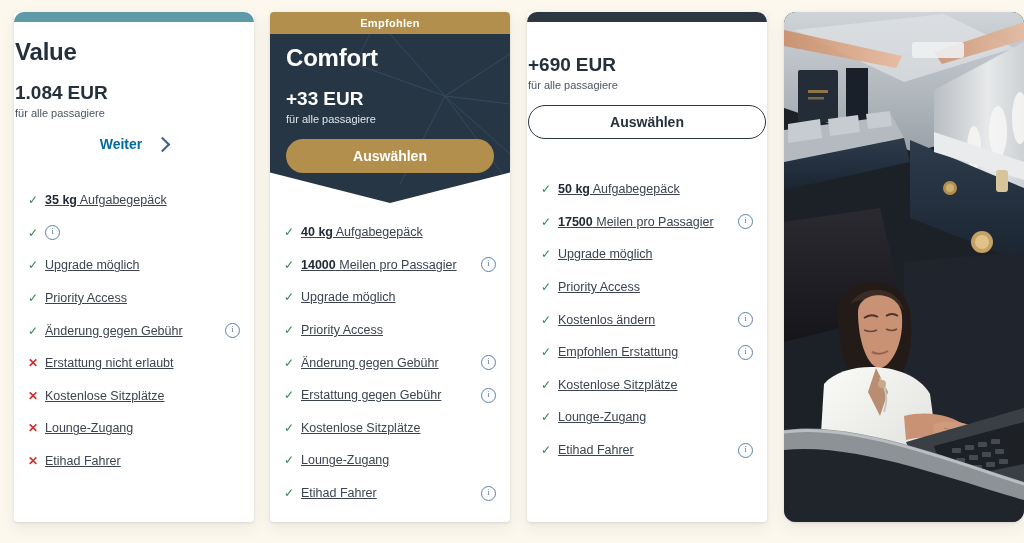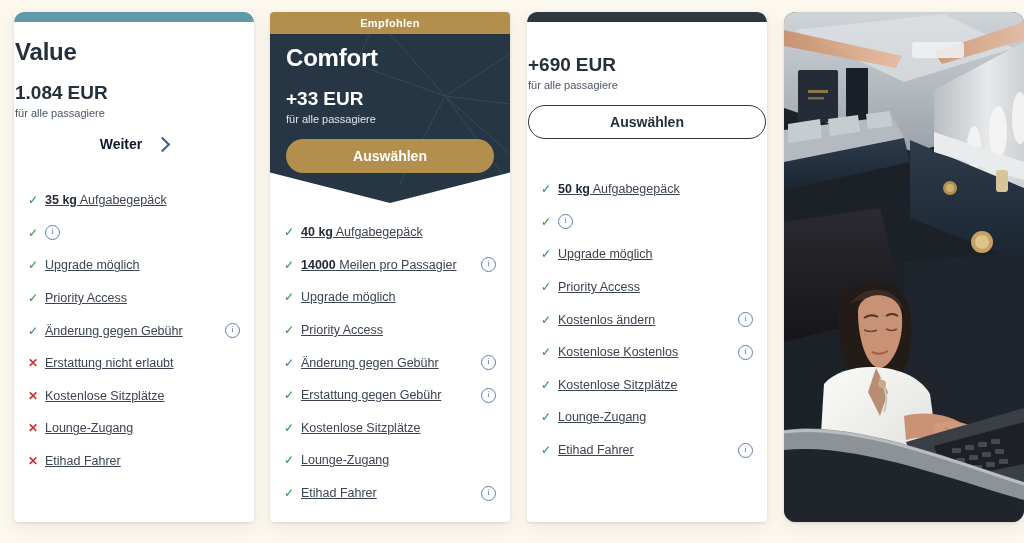--- a/index.html
+++ b/index.html
@@ -43,21 +43,21 @@
   }
   .price-row{margin-top:16px;white-space:nowrap;}
   .price-amount{font-size:19px;font-weight:bold;color:#24303c;}
   .price-cur{font-size:19px;font-weight:bold;color:#24303c;margin-left:5px;}
   .price-sub{font-size:11px;color:#4b5563;margin-top:3px;}
 
   
   .weiter-wrap{text-align:center;margin-top:16px;}
   .weiter{
     display:inline-flex;align-items:center;gap:15px;
-    color:#0f172a;font-size:14px;font-weight:bold;
+    color:#0369a1;font-size:14px;font-weight:bold;
     cursor:pointer;
   }
   .chev{display:inline-block;width:9px;height:9px;
     border-right:2.2px solid #3b5f90;border-top:2.2px solid #3b5f90;
     transform:rotate(45deg);}
 
   
   .btn{
     display:flex;align-items:center;justify-content:center;
     height:34px;border-radius:19px;font-size:14px;font-weight:bold;
@@ -258,40 +258,41 @@
       <div class="btn btn-outline" style="margin-top:14px;">Auswählen</div>
     </div>
     <div class="features" id="feat-deluxe" style="margin-top:34px;">
         <div class="feat">
           <span class="mark ok">✓</span>
           <span class="feat-text"><b>50 kg</b> Aufgabegepäck</span>
           <span class="info" style="visibility: hidden;"></span>
         </div>
         <div class="feat">
           <span class="mark ok">✓</span>
+          <span class="feat-text"><b>17500</b> Meilen pro Passagier</span>
           <span class="info">i</span>
         </div>
         <div class="feat">
           <span class="mark ok">✓</span>
           <span class="feat-text">Upgrade möglich</span>
           <span class="info" style="visibility: hidden;"></span>
         </div>
         <div class="feat">
           <span class="mark ok">✓</span>
           <span class="feat-text">Priority Access</span>
           <span class="info" style="visibility: hidden;"></span>
         </div>
         <div class="feat">
           <span class="mark ok">✓</span>
           <span class="feat-text">Kostenlos ändern</span>
           <span class="info">i</span>
         </div>
         <div class="feat">
           <span class="mark ok">✓</span>
-          <span class="feat-text">Kostenlose Kostenlos</span>
+          <span class="feat-text">Empfohlen Erstattung</span>
           <span class="info">i</span>
         </div>
         <div class="feat">
           <span class="mark ok">✓</span>
           <span class="feat-text">Kostenlose Sitzplätze</span>
           <span class="info" style="visibility: hidden;"></span>
         </div>
         <div class="feat">
           <span class="mark ok">✓</span>
           <span class="feat-text">Lounge-Zugang</span>

